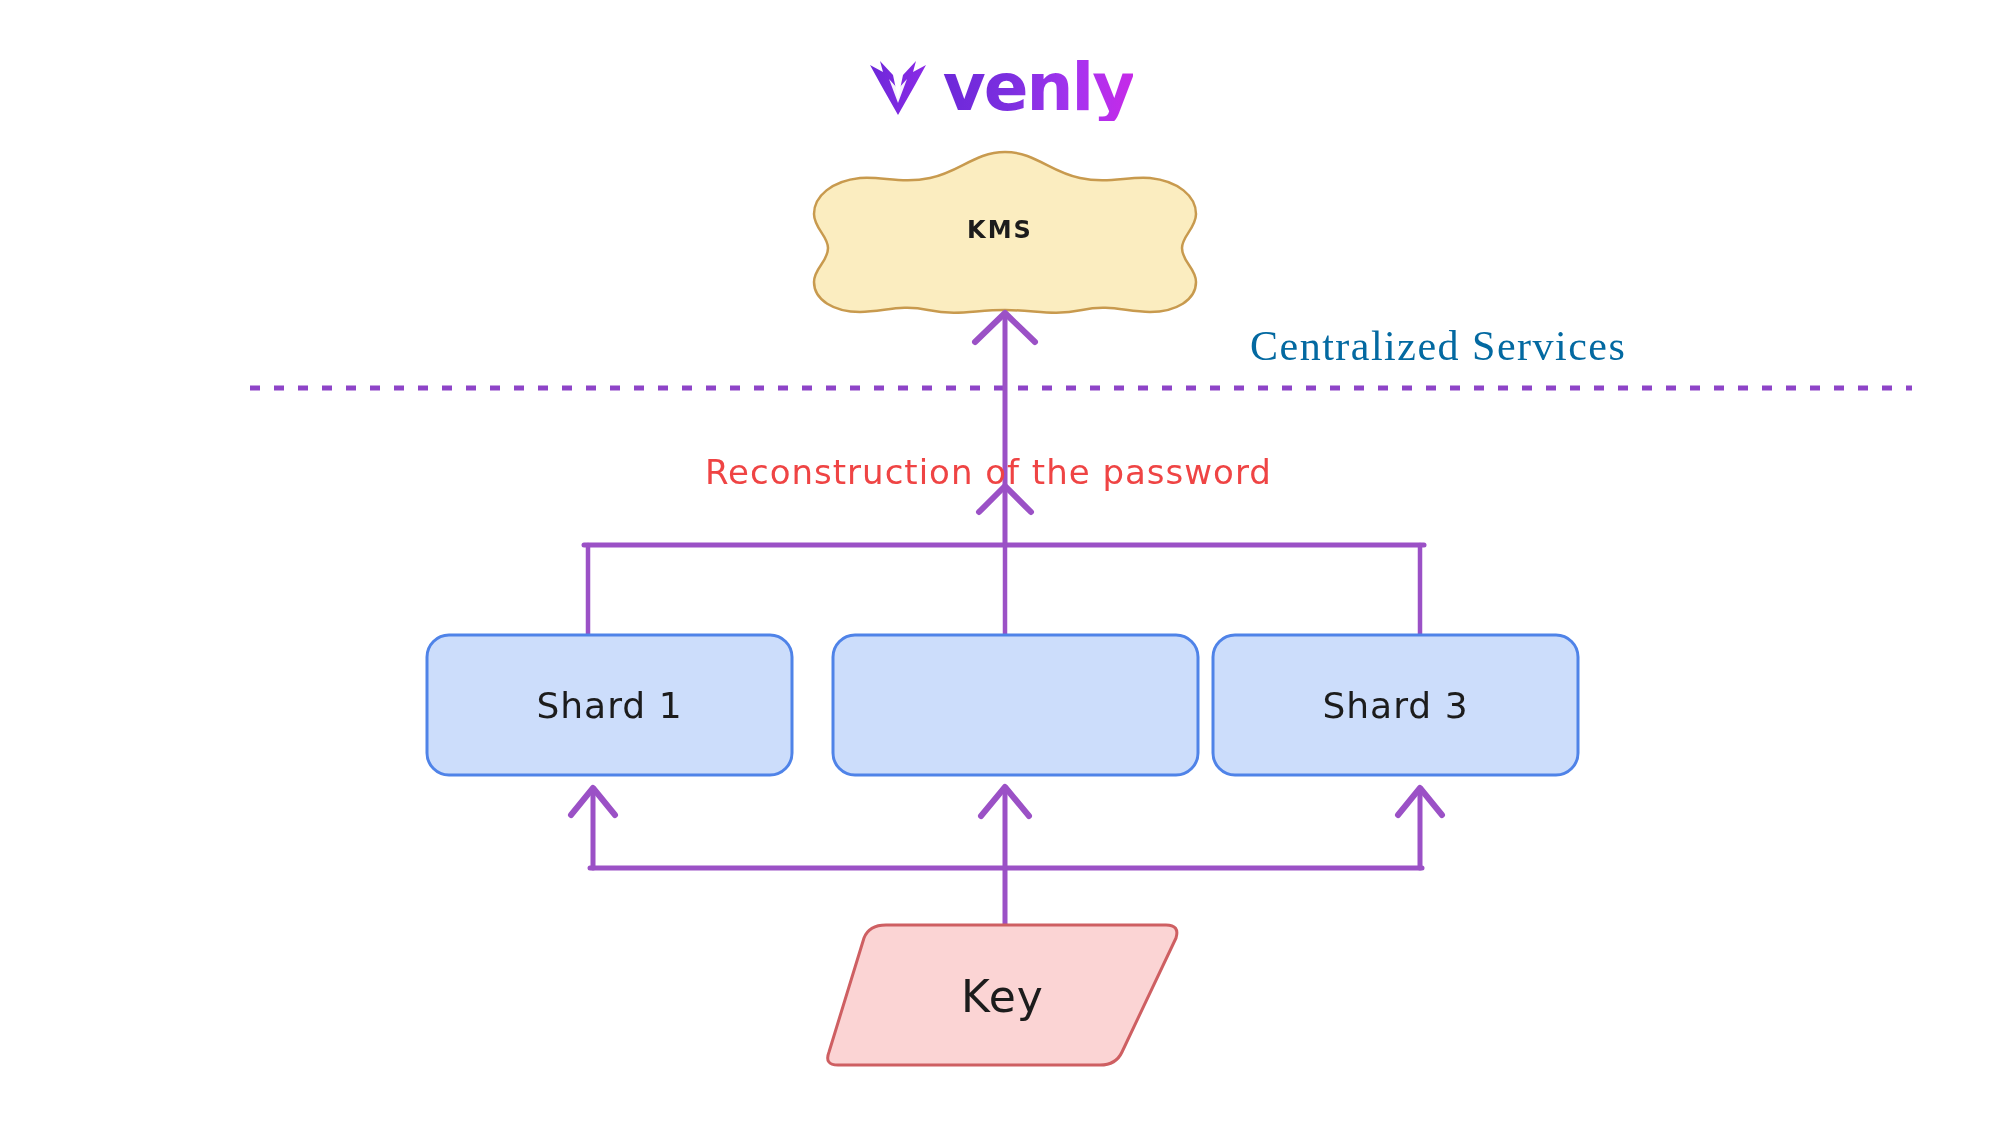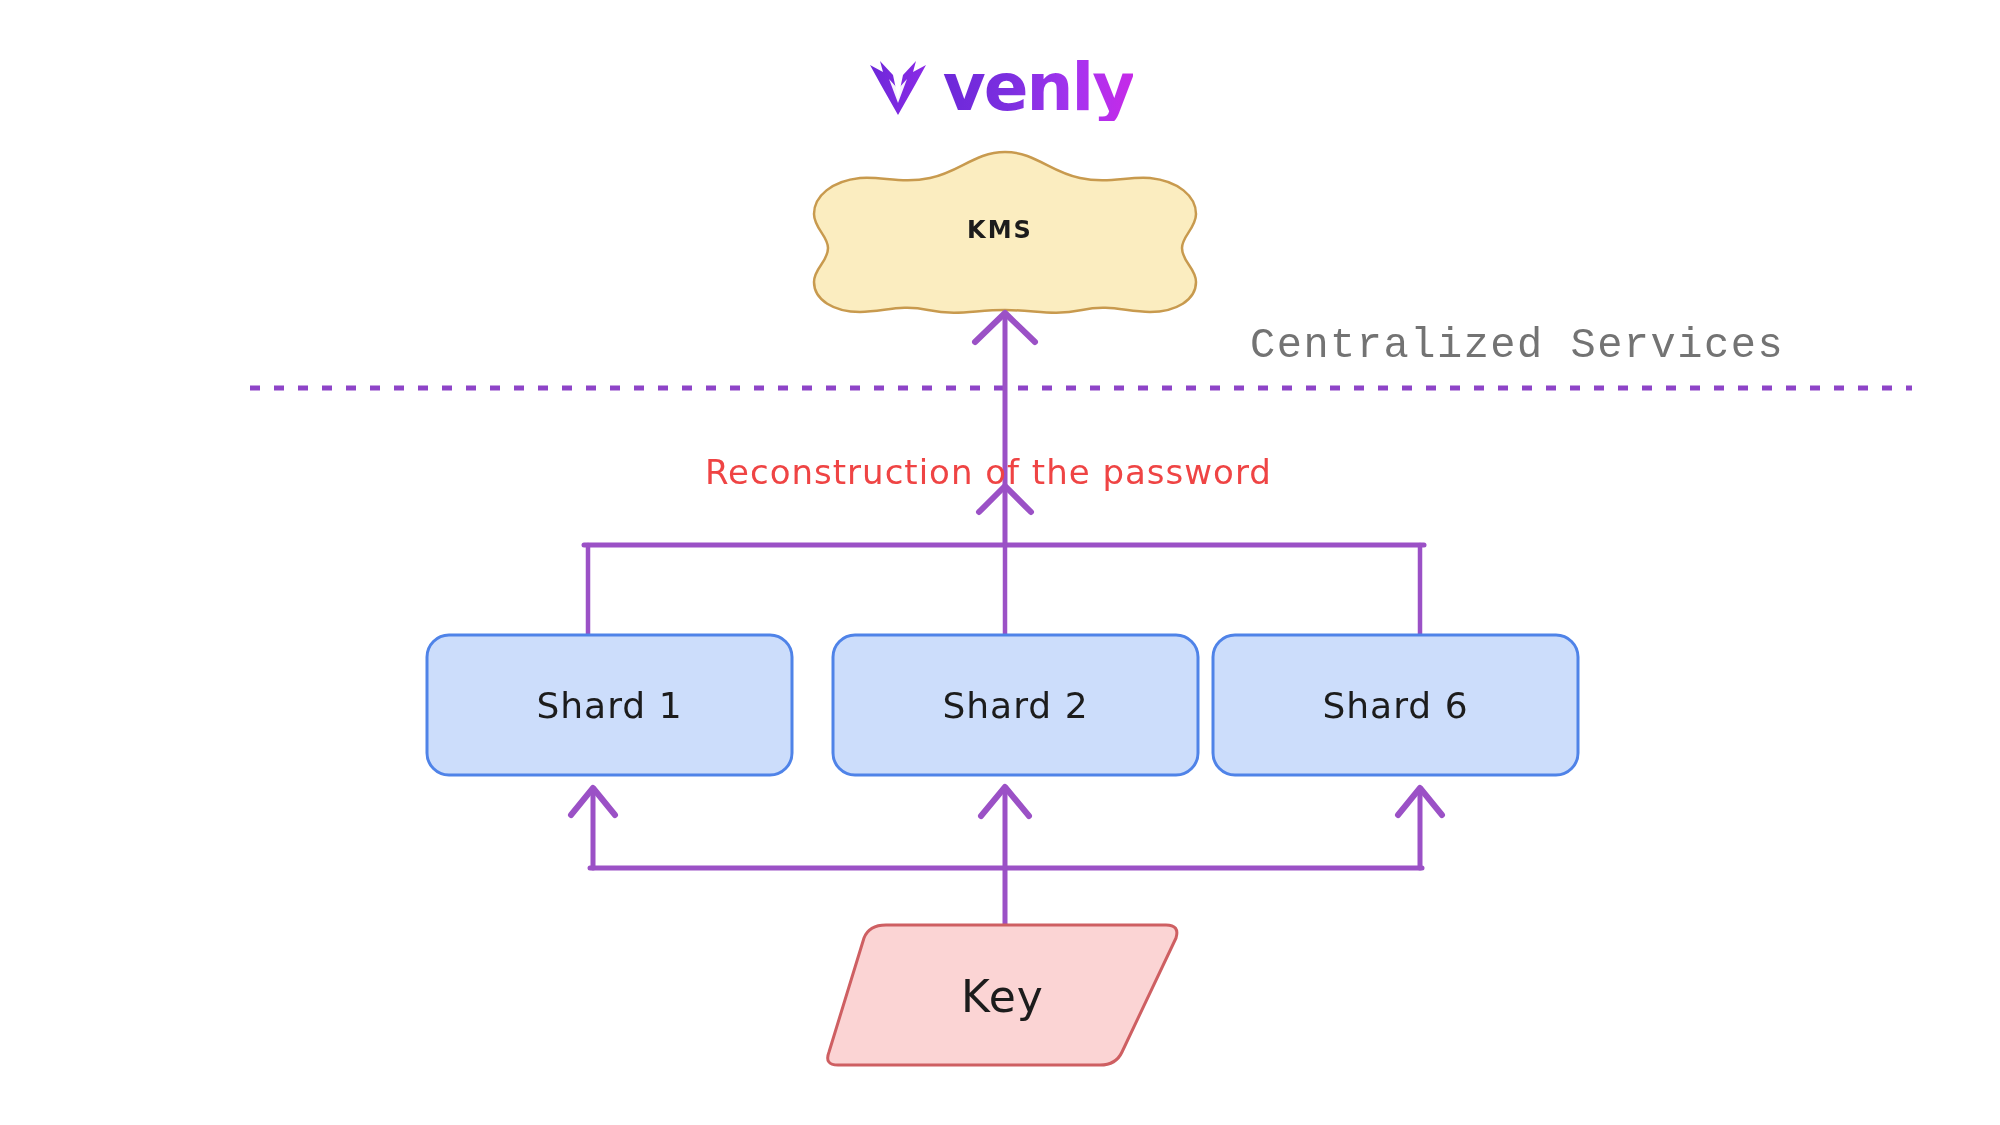--- a/index.html
+++ b/index.html
@@ -21,22 +21,22 @@
   .edge-label{
     position:absolute;
     font-family:"DejaVu Sans", sans-serif;
     color:#ef4444;
     white-space:nowrap;
     letter-spacing:1px;
     font-size:34px;
   }
   .zone-label{
     position:absolute;
-    font-family:Liberation Mono, monospace;
-    color:#737373;
+    font-family:Liberation Serif, serif;
+    color:#0369a1;
     white-space:nowrap;
     letter-spacing:1.5px;
     font-size:42px;
   }
 
   
   #brand{
     position:absolute;left:0;top:55px;width:2000px;
     display:flex;align-items:center;justify-content:center;gap:14px;
   }
@@ -156,22 +156,21 @@
          Q1116,1065 1100,1065
          L838,1065
          Q824,1065 829,1052
          L864,938
          Q869,925 886,925 Z" fill="#fbd4d4" stroke="#ce5f62" stroke-width="3" stroke-linejoin="round"></path>
   </svg>
 
   <div class="node-label" id="kms-text">KMS</div>
 
   <div class="node-label shard-text" id="shard-1-text">Shard 1</div>
-  <div class="node-label shard-text" id="shard-2-text">Shard 2</div>
-  <div class="node-label shard-text" id="shard-3-text">Shard 6</div>
+  <div class="node-label shard-text" id="shard-3-text">Shard 3</div>
 
   <div class="node-label" id="key-text">Key</div>
 
   <div class="edge-label" id="label-reconstruction">Reconstruction of the password</div>
 
 
   <div class="zone-label" id="label-centralized">Centralized Services</div>
 
 </div>
 

